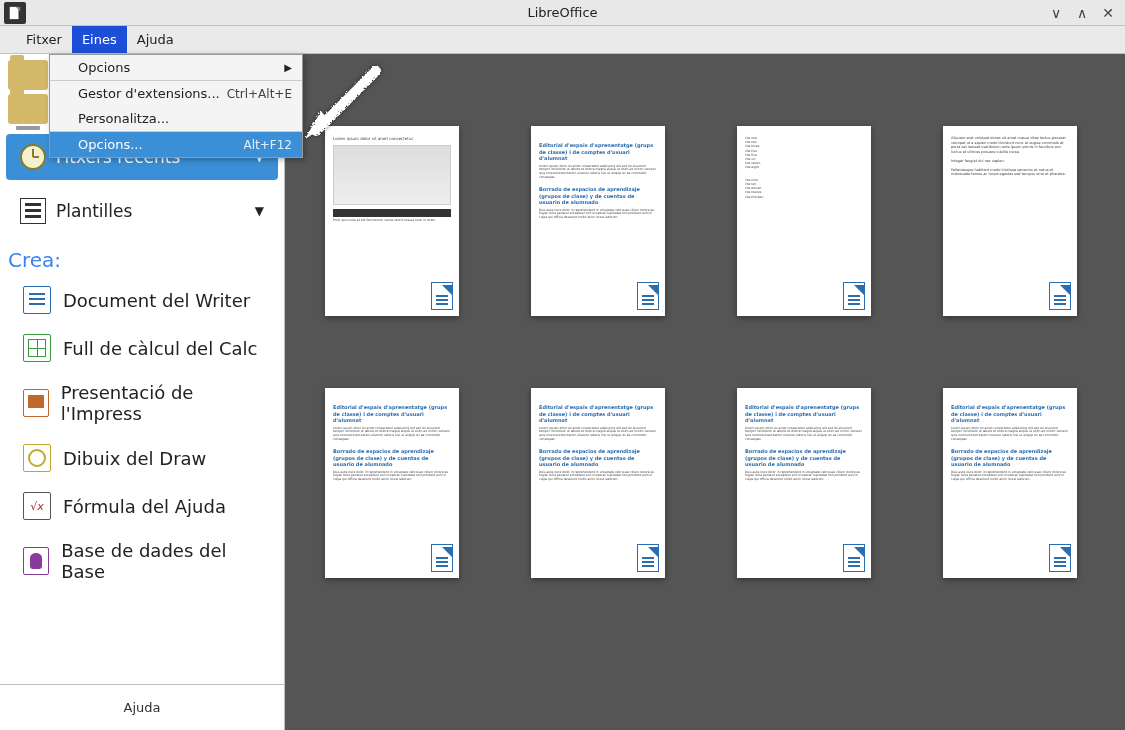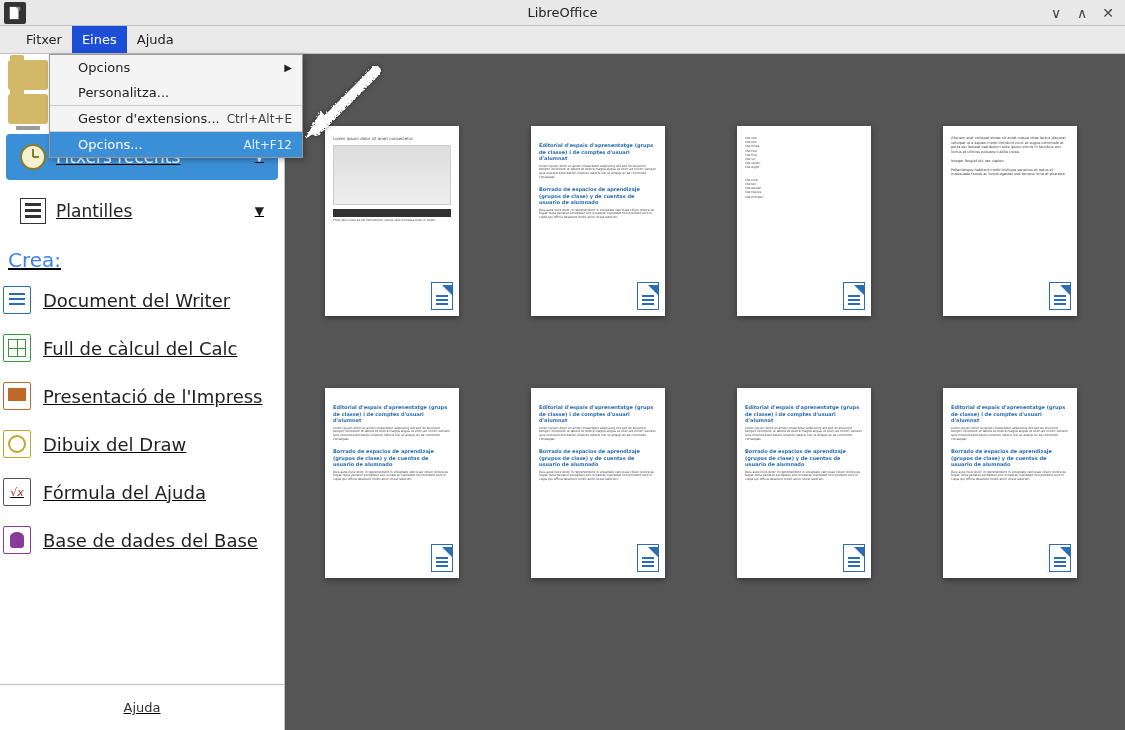--- a/index.html
+++ b/index.html
@@ -30,21 +30,21 @@
     height: 28px; background: #eaeaea; display: flex; align-items: stretch;
     padding-left: 16px; border-bottom: 1px solid #c0c0c0;
   }
   .menu-item { padding: 0 10px; display: flex; align-items: center; font-size: 13px; color: #222; cursor: pointer; }
   .menu-item.active { background: #1d4ed8; color: #fff; }
 
   .content-area { display: flex; height: calc(100% - 54px); position: relative; }
 
   .sidebar {
     width: 285px; background: #fff; border-right: 1px solid #c0c0c0;
-    display: flex; flex-direction: column; text-decoration: underline;
+    display: flex; flex-direction: column;
   }
   .sidebar-top { padding: 6px; display: flex; flex-direction: column; gap: 4px; }
   .folder-icon {
     width: 40px; height: 30px; background: #d4b86a; border-radius: 3px; position: relative; margin-left: 2px;
   }
   .folder-icon::before { content: ""; position: absolute; top: -5px; left: 2px; width: 14px; height: 6px; background: #d4b86a; border-radius: 2px 2px 0 0; }
   .folder-icon.monitor::after { content: ""; position: absolute; bottom: -6px; left: 8px; width: 24px; height: 4px; background: #999; border-radius: 1px; }
 
   .side-section {
     display: flex; align-items: center; gap: 10px; padding: 10px 14px; border-radius: 4px; margin: 4px 6px;
@@ -56,21 +56,21 @@
     width: 26px; height: 26px; border: 2px solid #8a7a2a; border-radius: 50%; background: #f5f0d0; position: relative;
   }
   .side-section .clock-icon::before { content:""; position:absolute; left:50%; top:50%; width:2px; height:8px; background:#8a7a2a; transform-origin:bottom; transform:translate(-50%,-100%); }
   .side-section .clock-icon::after { content:""; position:absolute; left:50%; top:50%; width:2px; height:6px; background:#8a7a2a; transform-origin:bottom; transform:translate(-50%,-100%) rotate(90deg); }
   .template-icon { width:26px; height:26px; border:1px solid #333; background:#fff; position:relative; }
   .template-icon::before { content:""; position:absolute; top:4px; left:4px; right:4px; height:3px; background:#333; box-shadow: 0 6px 0 #333, 0 12px 0 #333; }
 
   .crea-label { padding: 10px 8px 4px; font-size: 20px; color: #3b82f6; }
 
   .create-item {
-    display: flex; align-items: center; gap: 12px; padding: 10px 3px; font-size: 18px; color: #222; cursor: pointer;
+    display: flex; align-items: center; gap: 12px; padding: 10px 23px; font-size: 18px; color: #222; cursor: pointer;
   }
   .doc-icon { width: 28px; height: 28px; border: 1px solid; border-radius: 2px; position: relative; }
   .doc-icon.writer { border-color:#2a6db0; background:#fff; }
   .doc-icon.writer::after { content:""; position:absolute; top:6px; left:5px; right:5px; height:2px; background:#2a6db0; box-shadow:0 5px 0 #2a6db0, 0 10px 0 #2a6db0; }
   .doc-icon.calc { border-color:#3a9a3a; background:#fff; }
   .doc-icon.calc::after { content:""; position:absolute; inset:4px; border:1px solid #3a9a3a; background:linear-gradient(#3a9a3a,#3a9a3a) center/1px 100% no-repeat, linear-gradient(#3a9a3a,#3a9a3a) center/100% 1px no-repeat; }
   .doc-icon.impress { border-color:#c0682a; background:#fff; }
   .doc-icon.impress::after { content:""; position:absolute; top:5px; left:4px; right:4px; bottom:8px; background:#c0682a; }
   .doc-icon.draw { border-color:#c0a82a; background:#fff; }
   .doc-icon.draw::after { content:""; position:absolute; top:50%; left:50%; width:14px; height:14px; border:2px solid #c0a82a; border-radius:50%; transform:translate(-50%,-50%); }
@@ -252,26 +252,26 @@
       </div>
   </div>
 
 </div>
 
 <div class="dropdown">
   <div class="dd-row">
     <span>Opcions</span>
     <span class="submenu-arrow">▶</span>
   </div>
-  <div class="dd-row">
-    <span>Personalitza...</span>
-  </div>
   <div class="dd-row sep">
     <span>Gestor d'extensions...</span>
     <span class="shortcut">Ctrl+Alt+E</span>
+  </div>
+  <div class="dd-row">
+    <span>Personalitza...</span>
   </div>
   <div class="dd-row hl sep">
     <span>Opcions...</span>
     <span class="shortcut">Alt+F12</span>
   </div>
 </div>
 
 <div class="annot-arrow">
   <svg width="90" height="90" viewBox="0 0 90 90">
     <defs>

